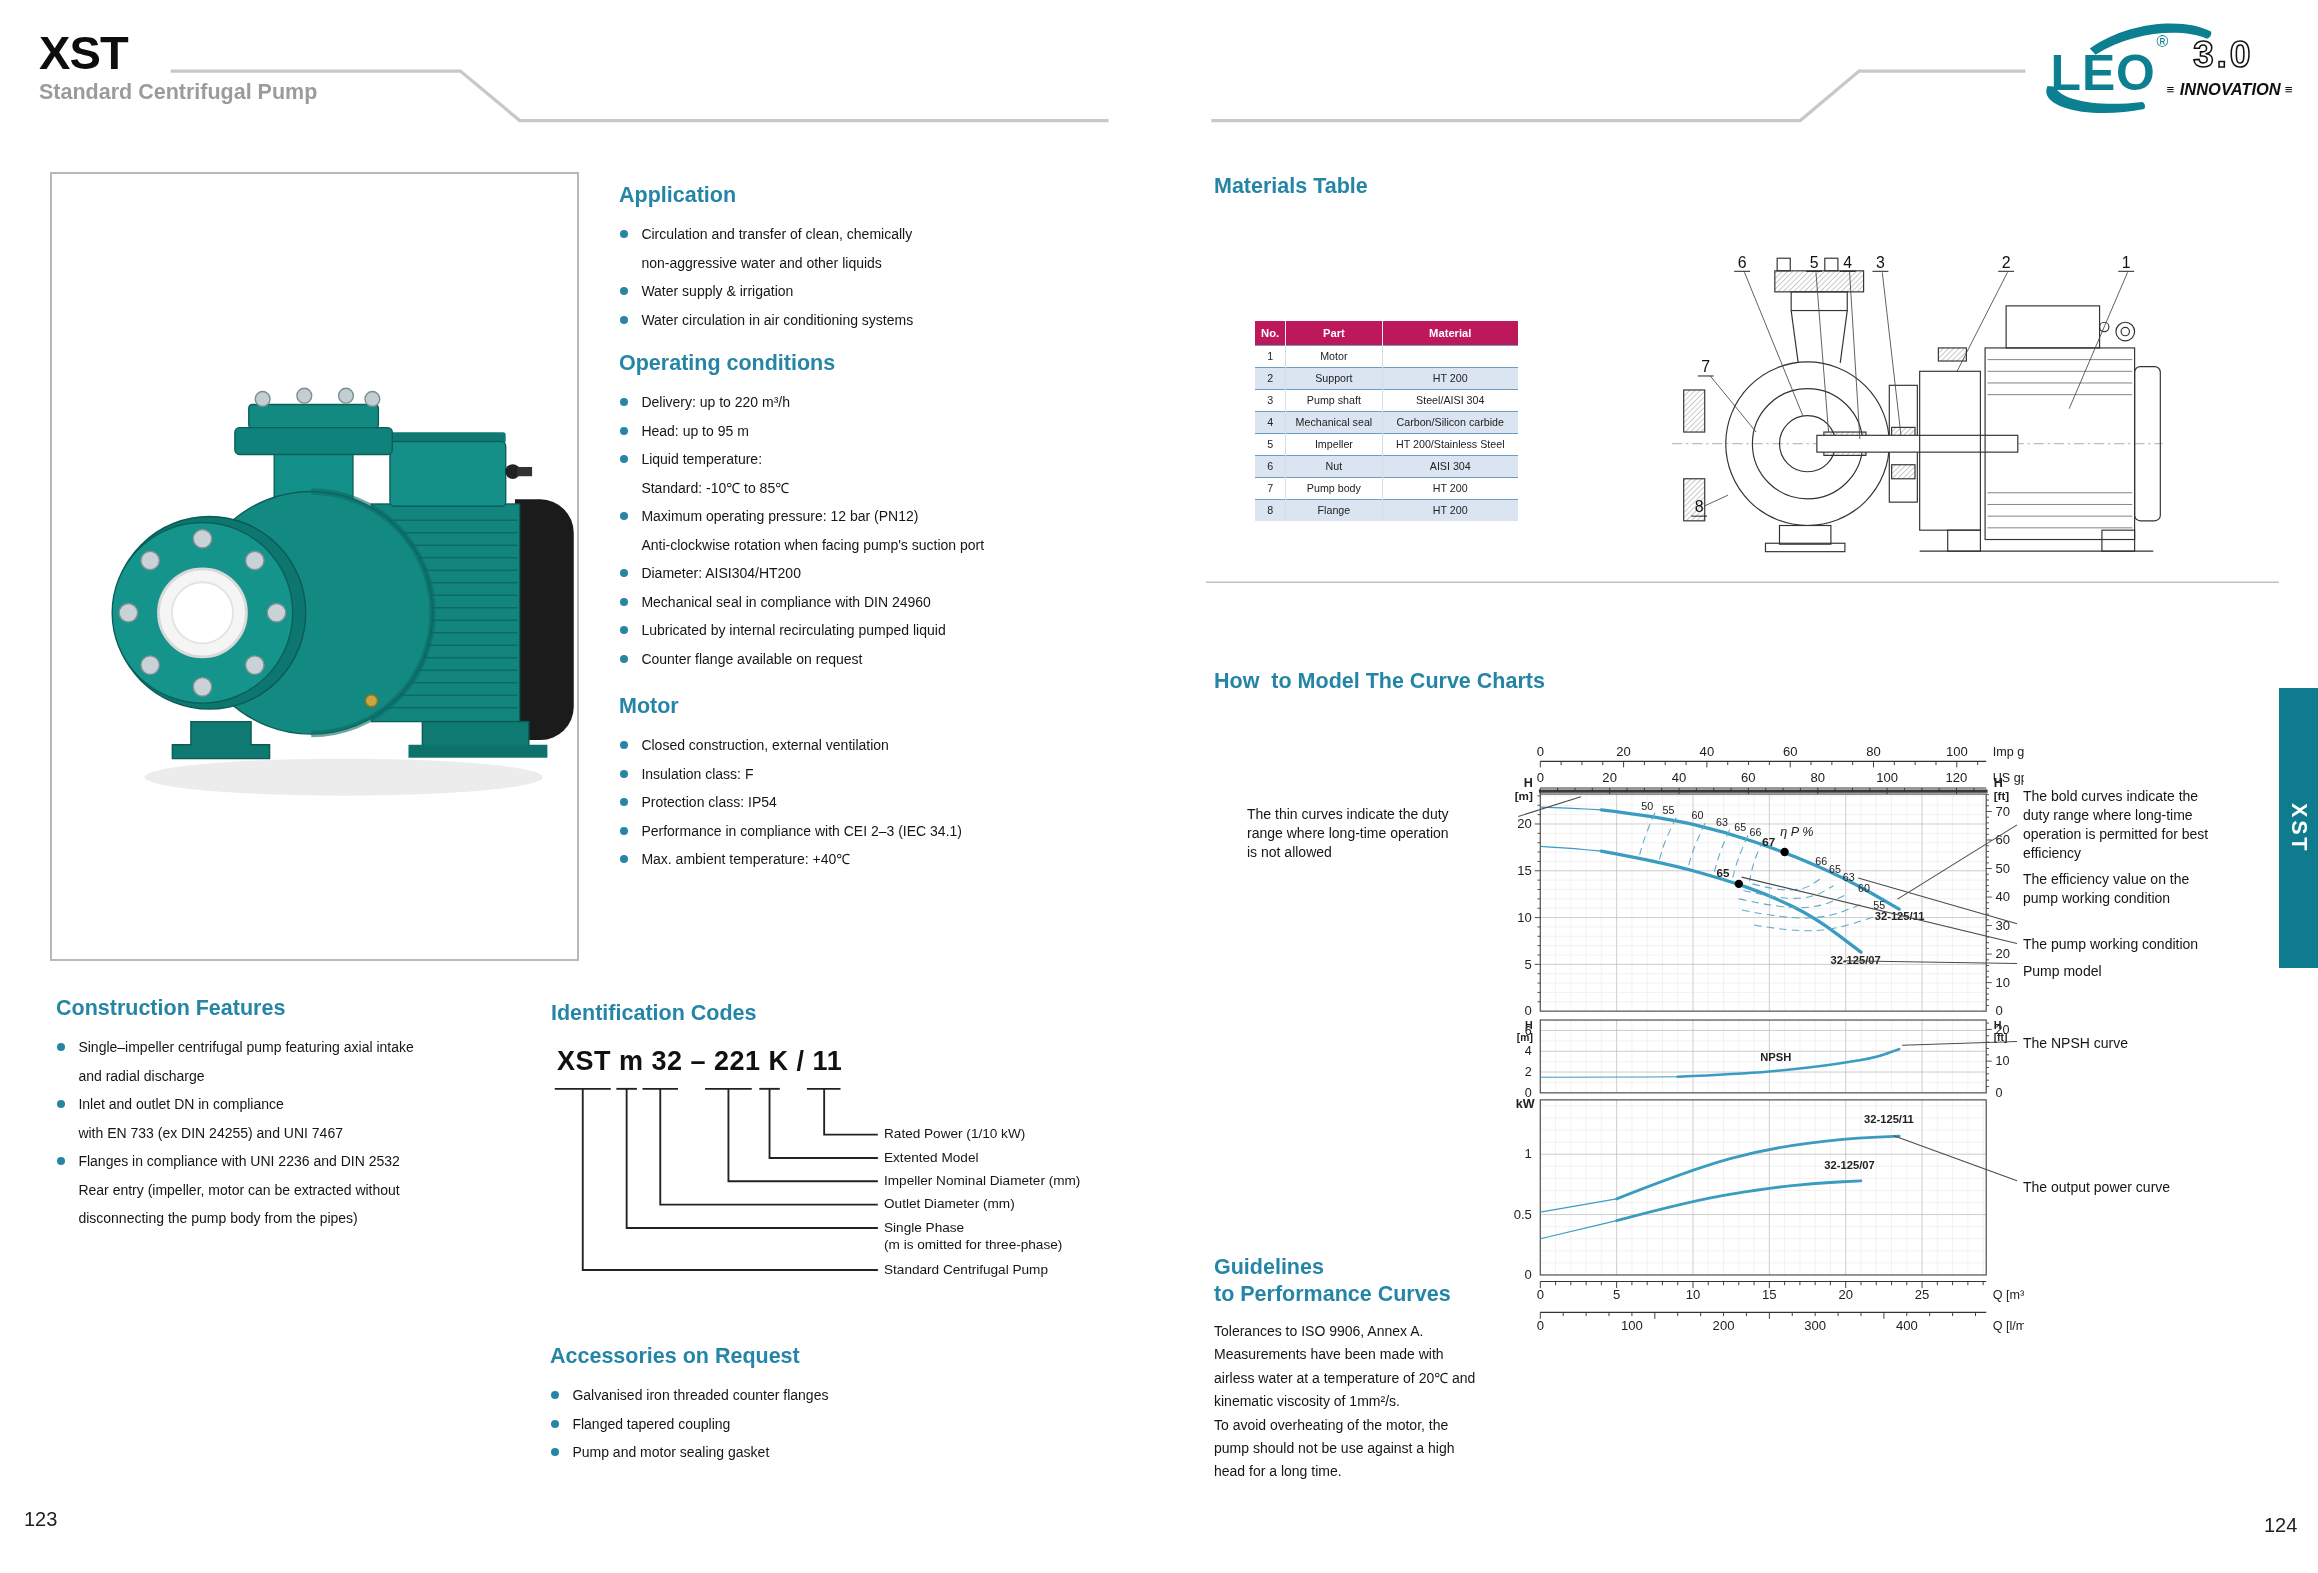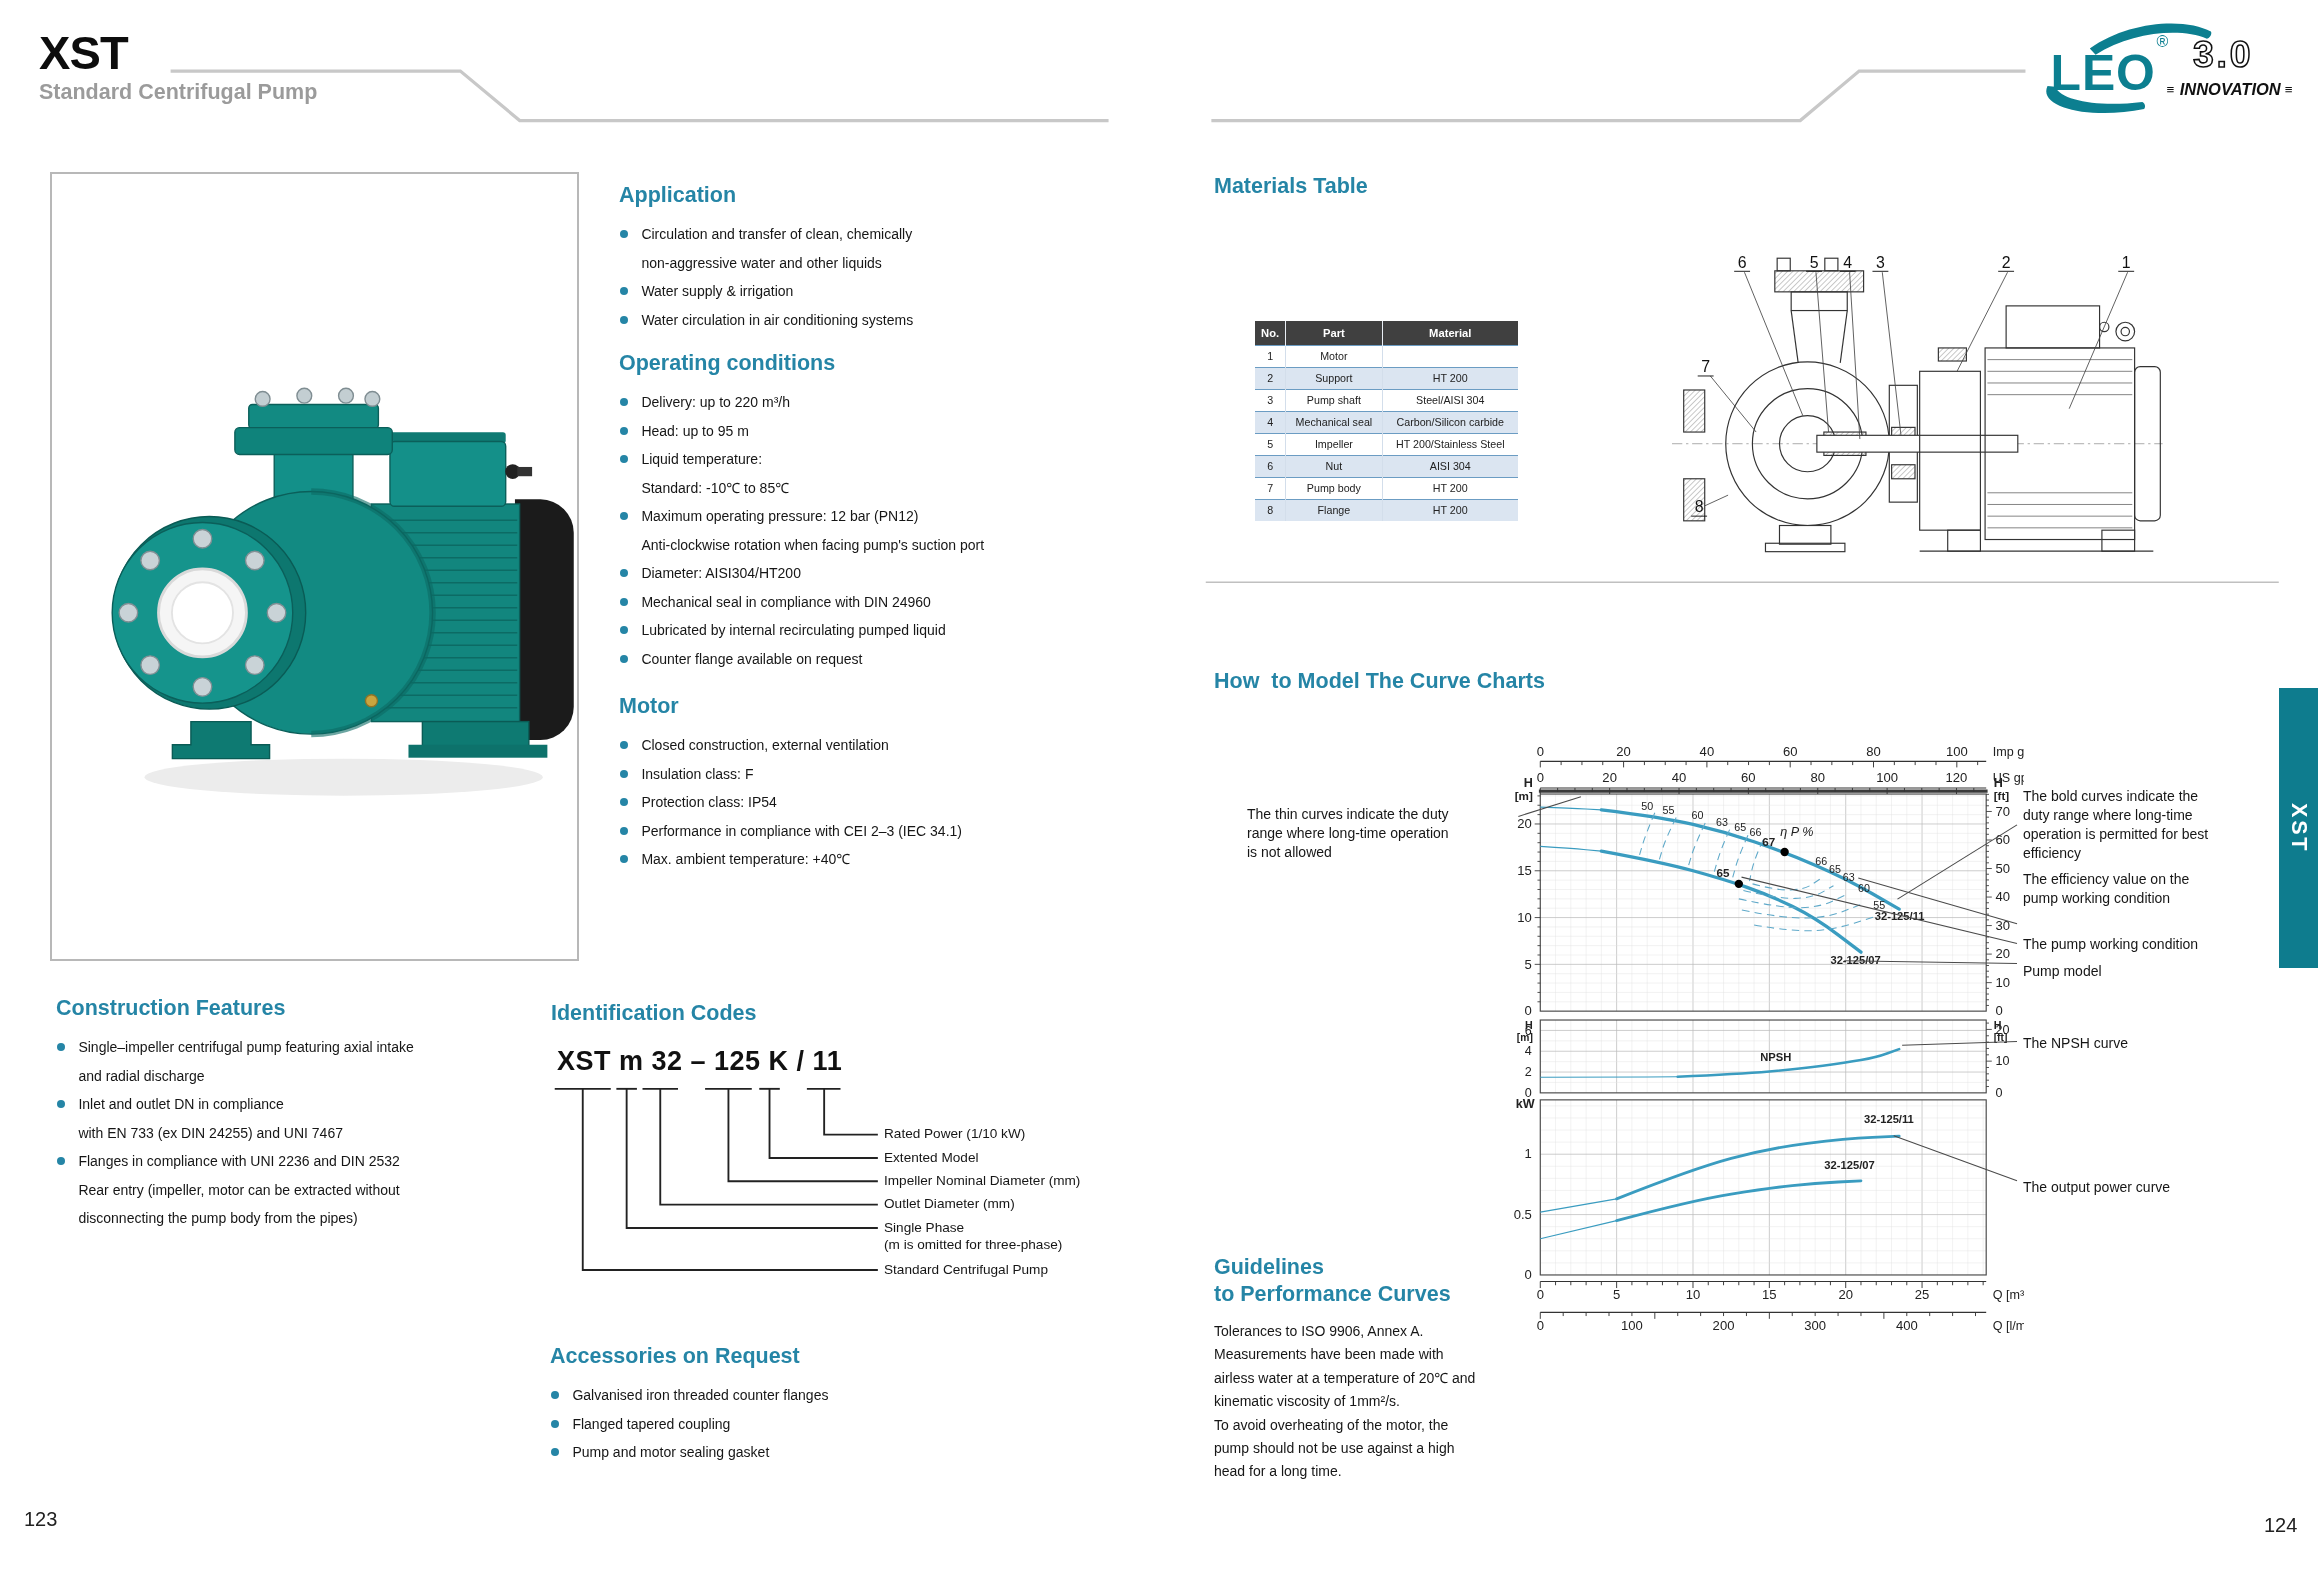--- a/index.html
+++ b/index.html
@@ -9,21 +9,21 @@
   .pre{white-space:pre-line;}
   .prews{white-space:pre;}
   h1.brand{font-size:47px;font-weight:800;letter-spacing:-0.9px;color:#0d0d0d;margin:0;line-height:1;}
   .subtitle{font-size:21.5px;font-weight:600;color:#9b9b9b;margin-top:3.7px;}
   .bullets{}
   .b-item{position:relative;padding-left:22.4px;}
   .b-item .dot{position:absolute;left:0.9px;top:10.3px;width:8px;height:8px;border-radius:50%;background:#2585a6;}
   .b-line{font-size:14px;line-height:28.5px;color:#161616;}
   .photo-box{border:2.3px solid #b8b8b8;background:#fff;}
   .mat-table{border-collapse:collapse;width:263px;}
-  .mat-table th{background:#404040;color:#fff;font-size:11.2px;font-weight:700;height:21.5px;border-left:0.9px solid #e9eef5;}
+  .mat-table th{background:#be185d;color:#fff;font-size:11.2px;font-weight:700;height:21.5px;border-left:0.9px solid #e9eef5;}
   .mat-table th:first-child{border-left:none;}
   .mat-table td{font-size:10.7px;text-align:center;height:19px;border-top:1.4px solid #6b9cc3;border-left:0.9px solid #d3deeb;color:#222;}
   .mat-table td:first-child{border-left:none;}
   .mat-table tr.alt td{background:#dbe5f1;}
   .col-no{width:29px;}.col-part{width:96px;}.col-mat{width:138px;}
   .code-text{font-size:27px;font-weight:700;color:#111;letter-spacing:0.5px;}
   .code-label{font-size:13.6px;line-height:17px;color:#161616;}
   .annot{font-size:14px;line-height:19px;color:#161616;}
   .pagenum{font-size:20px;color:#222;}
   .guide-body{font-size:14px;line-height:23.4px;color:#161616;}
@@ -204,21 +204,21 @@
         <div class="b-line">Flanges in compliance with UNI 2236 and DIN 2532</div>
         <div class="b-line">Rear entry (impeller, motor can be extracted without</div>
         <div class="b-line">disconnecting the pump body from the pipes)</div>
       </div>
     </div>
 </div>
 
 <div class="abs" style="left:551px;top:1001px;z-index:1;">
   <h2 class="h2">Identification Codes</h2>
 </div>
-<div class="abs code-text" style="left:557px;top:1046px;z-index:1;">XST m 32 – 125 K / 11</div>
+<div class="abs code-text" style="left:557px;top:1046px;z-index:1;">XST m 32 – 221 K / 11</div>
 <svg class="abs" style="left:551px;top:1085px;z-index:1;" width="579" height="215" viewBox="0 0 1240 460">
   <g stroke="#222" stroke-width="4" fill="none">
     <line x1="8" y1="8" x2="128" y2="8"></line>
       <line x1="140" y1="8" x2="184" y2="8"></line>
     <line x1="196" y1="8" x2="272" y2="8"></line>
       <line x1="330" y1="8" x2="430" y2="8"></line>
     <line x1="446" y1="8" x2="490" y2="8"></line>
       <line x1="548" y1="8" x2="620" y2="8"></line>
     <polyline points="585,8 585,106 700,106"></polyline>
     <polyline points="468,8 468,156 700,156"></polyline>

